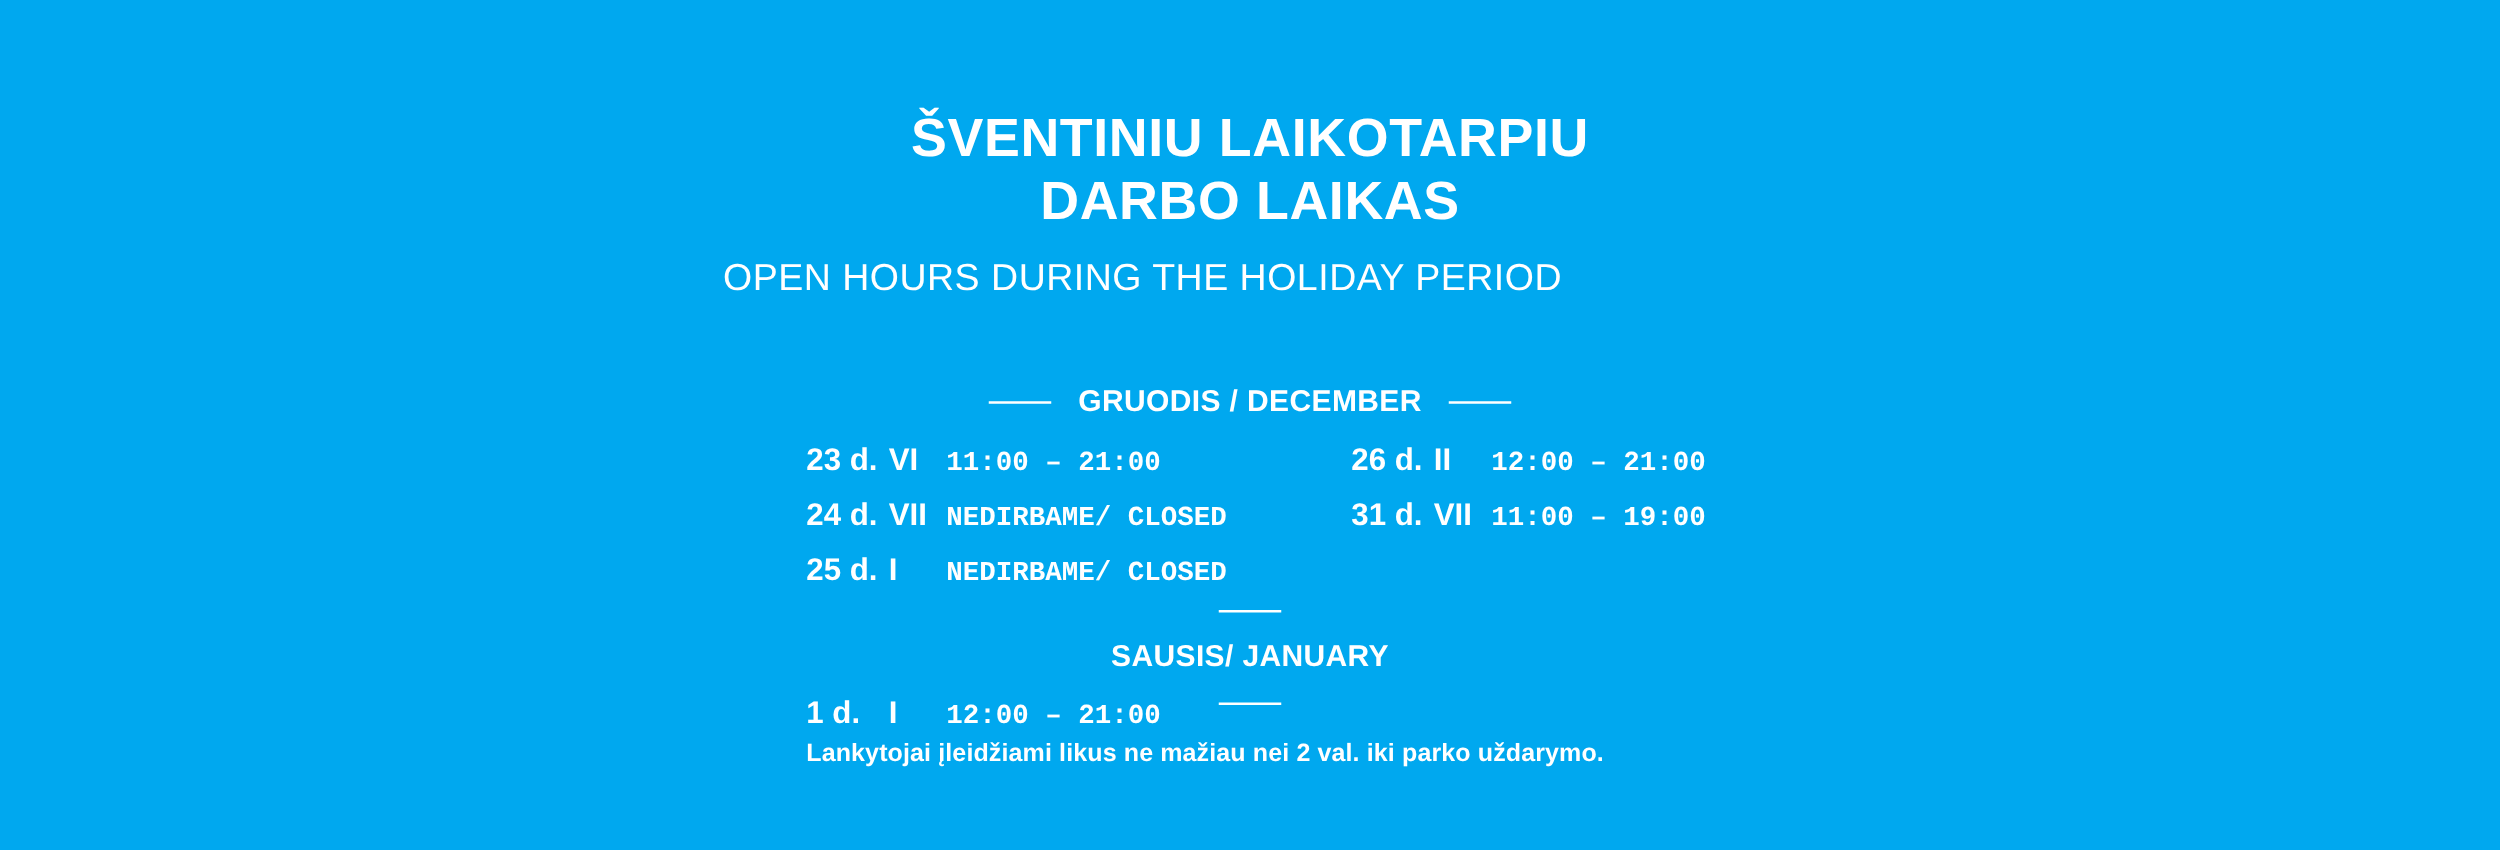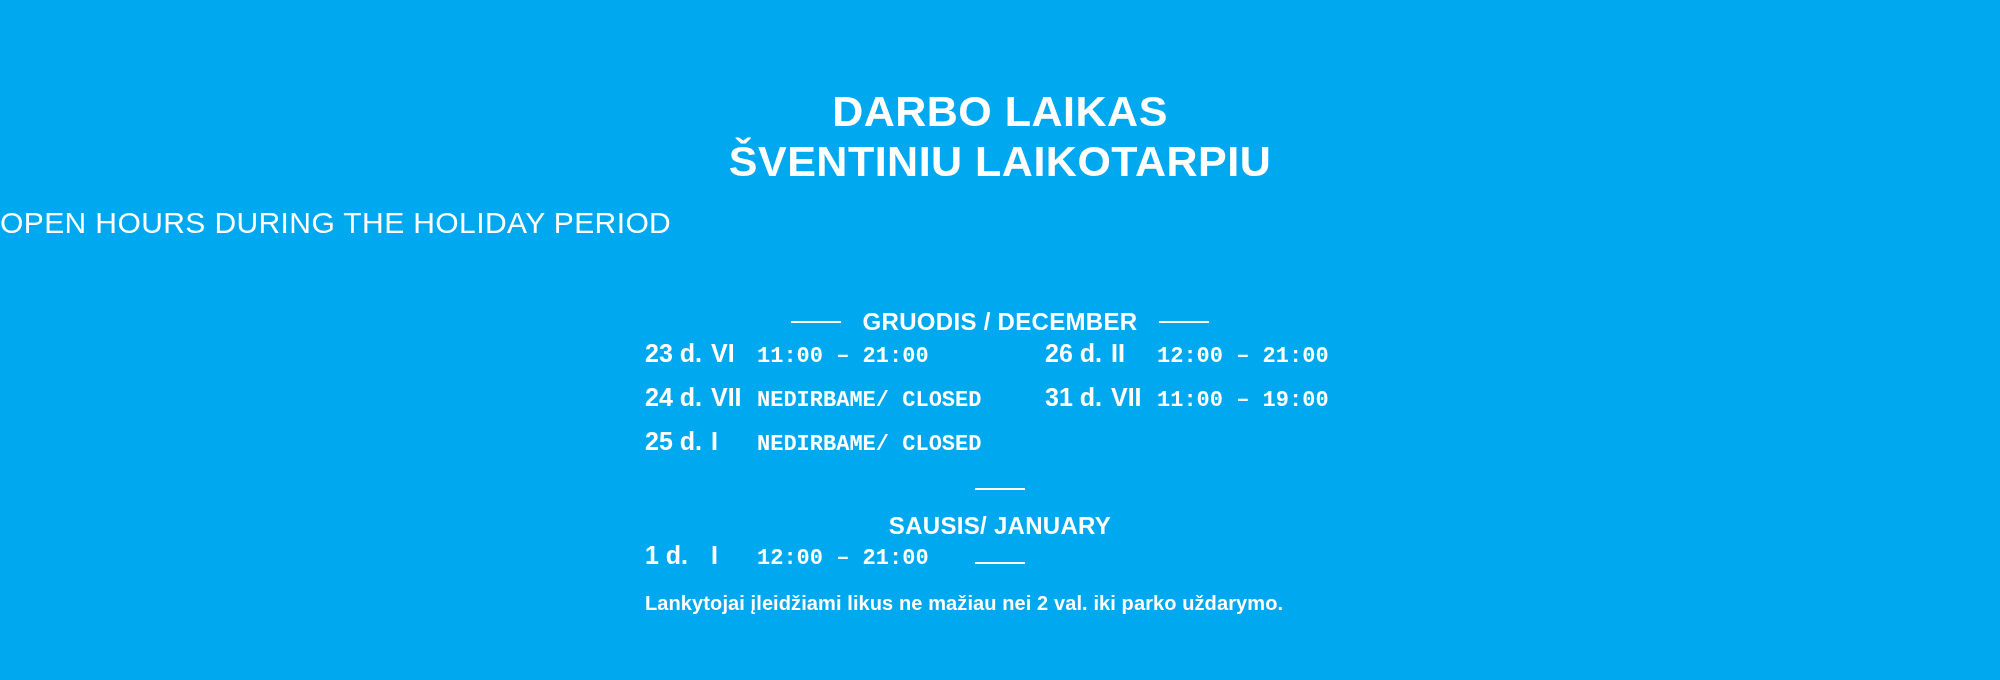--- a/index.html
+++ b/index.html
@@ -38,21 +38,21 @@
     letter-spacing: 0.5px;
     line-height: 1.17;
     color: #ffffff;
   }
 
   .subtitle {
     position: absolute;
     top: 206px;
     left: 0;
     width: 1828px;
-    text-align: left;
+    text-align: center;
     font-size: 30px;
     font-weight: 300;
     letter-spacing: 0.4px;
     color: #ffffff;
   }
 
   
   .month-header {
     position: absolute;
     left: 0;
@@ -82,22 +82,23 @@
   .schedule {
     position: absolute;
     left: 645px;
     width: 1000px;
   }
   #schedule-december { top: 339px; }
   #schedule-january  { top: 541px; }
 
   .sched-row {
     display: flex;
-    align-items: flex-start;
+    align-items: flex-end;
     height: 44px;
+    gap: 36px;
   }
   .sched-cell {
     display: flex;
     align-items: baseline;
     white-space: nowrap;
   }
   .sched-cell.left  { width: 400px; }
   .sched-cell.right { width: 400px; }
 
   .day        { font-size: 25px; font-weight: 700; width: 66px; }
@@ -116,22 +117,22 @@
     white-space: nowrap;
     color: #ffffff;
   }
 </style>
 </head>
 <body>
 
 <div class="poster">
 
   <div class="title-block">
+    <span class="title-line">ŠVENTINIU LAIKOTARPIU</span>
     <span class="title-line">DARBO LAIKAS</span>
-    <span class="title-line">ŠVENTINIU LAIKOTARPIU</span>
   </div>
 
   <div class="subtitle">OPEN HOURS DURING THE HOLIDAY PERIOD</div>
 
   <div class="month-header" id="month-december">
     <span class="rule"></span>
     <span class="month-label">GRUODIS / DECEMBER</span>
     <span class="rule"></span>
   </div>
 

